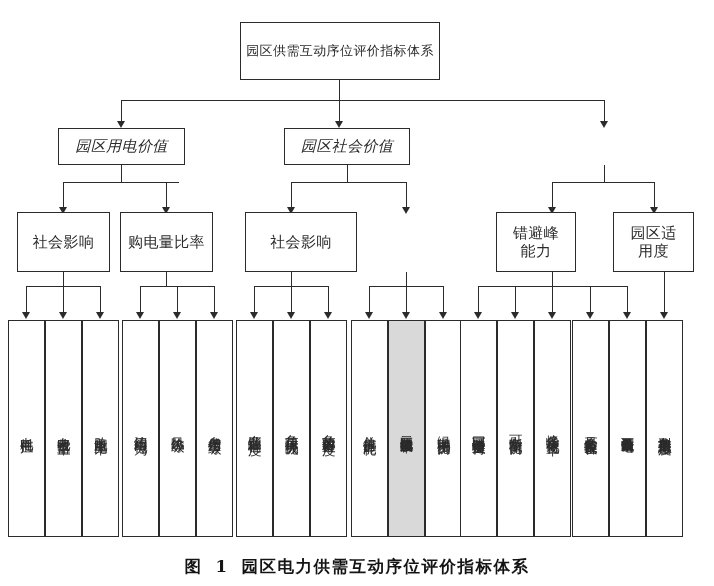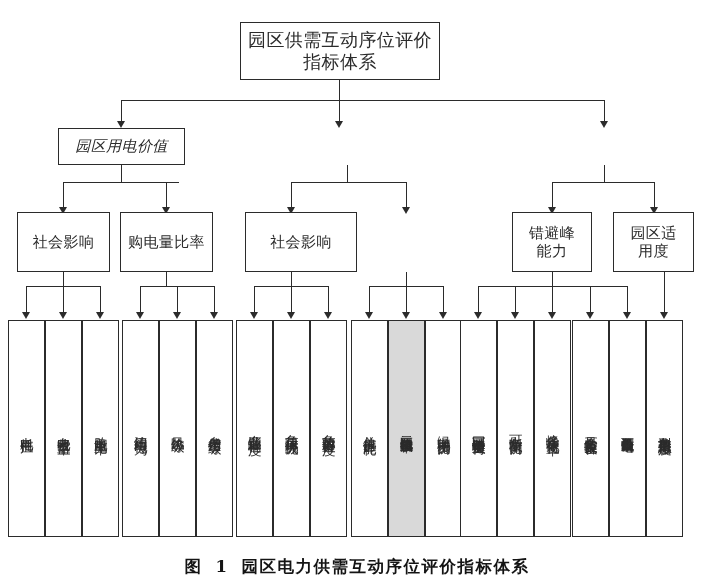--- a/index.html
+++ b/index.html
@@ -27,21 +27,21 @@
     align-items: center;
     justify-content: center;
     text-align: center;
     color: #2b2b2b;
     line-height: 1.22;
   }
   .box.shaded {
     background: #d9d9d9;
   }
   .box.root {
-    font-size: 18px;
+    font-size: 13px;
     letter-spacing: 0.4px;
     justify-content: center;
   }
   .box.lvl2 {
     font-size: 15px;
     letter-spacing: 0.4px;
     font-style: italic;
   }
   .box.lvl3 {
     font-size: 15px;
@@ -114,20 +114,23 @@
   <div class="ln v" style="left:121px; top:100px; height:21px;"></div>
   <div class="arrow" style="left:117px; top:121px;"></div>
   <div class="ln v" style="left:339px; top:100px; height:21px;"></div>
   <div class="arrow" style="left:335px; top:121px;"></div>
   <div class="ln v" style="left:604px; top:100px; height:21px;"></div>
   <div class="arrow" style="left:600px; top:121px;"></div>
 
   <div class="box lvl2" style="left:58px; top:128px; width:127px; height:37px;">
     <span>园区用电价值</span>
   </div>
+  <div class="box lvl2" style="left:284px; top:128px; width:126px; height:37px;">
+    <span>园区社会价值</span>
+  </div>
 
   <div class="ln v" style="left:121px; top:165px; height:17px;"></div>
   <div class="ln h" style="left:63px; top:182px; width:116px;"></div>
   <div class="ln v" style="left:63px; top:182px; height:25px;"></div>
   <div class="arrow" style="left:59px; top:207px;"></div>
   <div class="ln v" style="left:166px; top:182px; height:25px;"></div>
   <div class="arrow" style="left:162px; top:207px;"></div>
 
   <div class="ln v" style="left:347px; top:165px; height:17px;"></div>
   <div class="ln h" style="left:291px; top:182px; width:115px;"></div>
@@ -145,21 +148,21 @@
 
   <div class="box lvl3" style="left:17px; top:212px; width:93px; height:60px;">
     <span>社会影响</span>
   </div>
   <div class="box lvl3" style="left:120px; top:212px; width:93px; height:60px;">
     <span>购电量比率</span>
   </div>
   <div class="box lvl3" style="left:245px; top:212px; width:112px; height:60px;">
     <span>社会影响</span>
   </div>
-  <div class="box lvl3" style="left:512px; top:212px; width:80px; height:60px;">
+  <div class="box lvl3" style="left:496px; top:212px; width:80px; height:60px;">
     <span style="display:block; width:3.2em;">错避峰能力</span>
   </div>
   <div class="box lvl3" style="left:613px; top:212px; width:81px; height:60px;">
     <span style="display:block; width:3.2em;">园区适用度</span>
   </div>
 
   <div class="ln v" style="left:63px; top:272px; height:14px;"></div>
   <div class="ln h" style="left:26px; top:286px; width:74px;"></div>
   <div class="ln v" style="left:26px; top:286px; height:26px;"></div>
   <div class="arrow" style="left:22px; top:312px;"></div>

